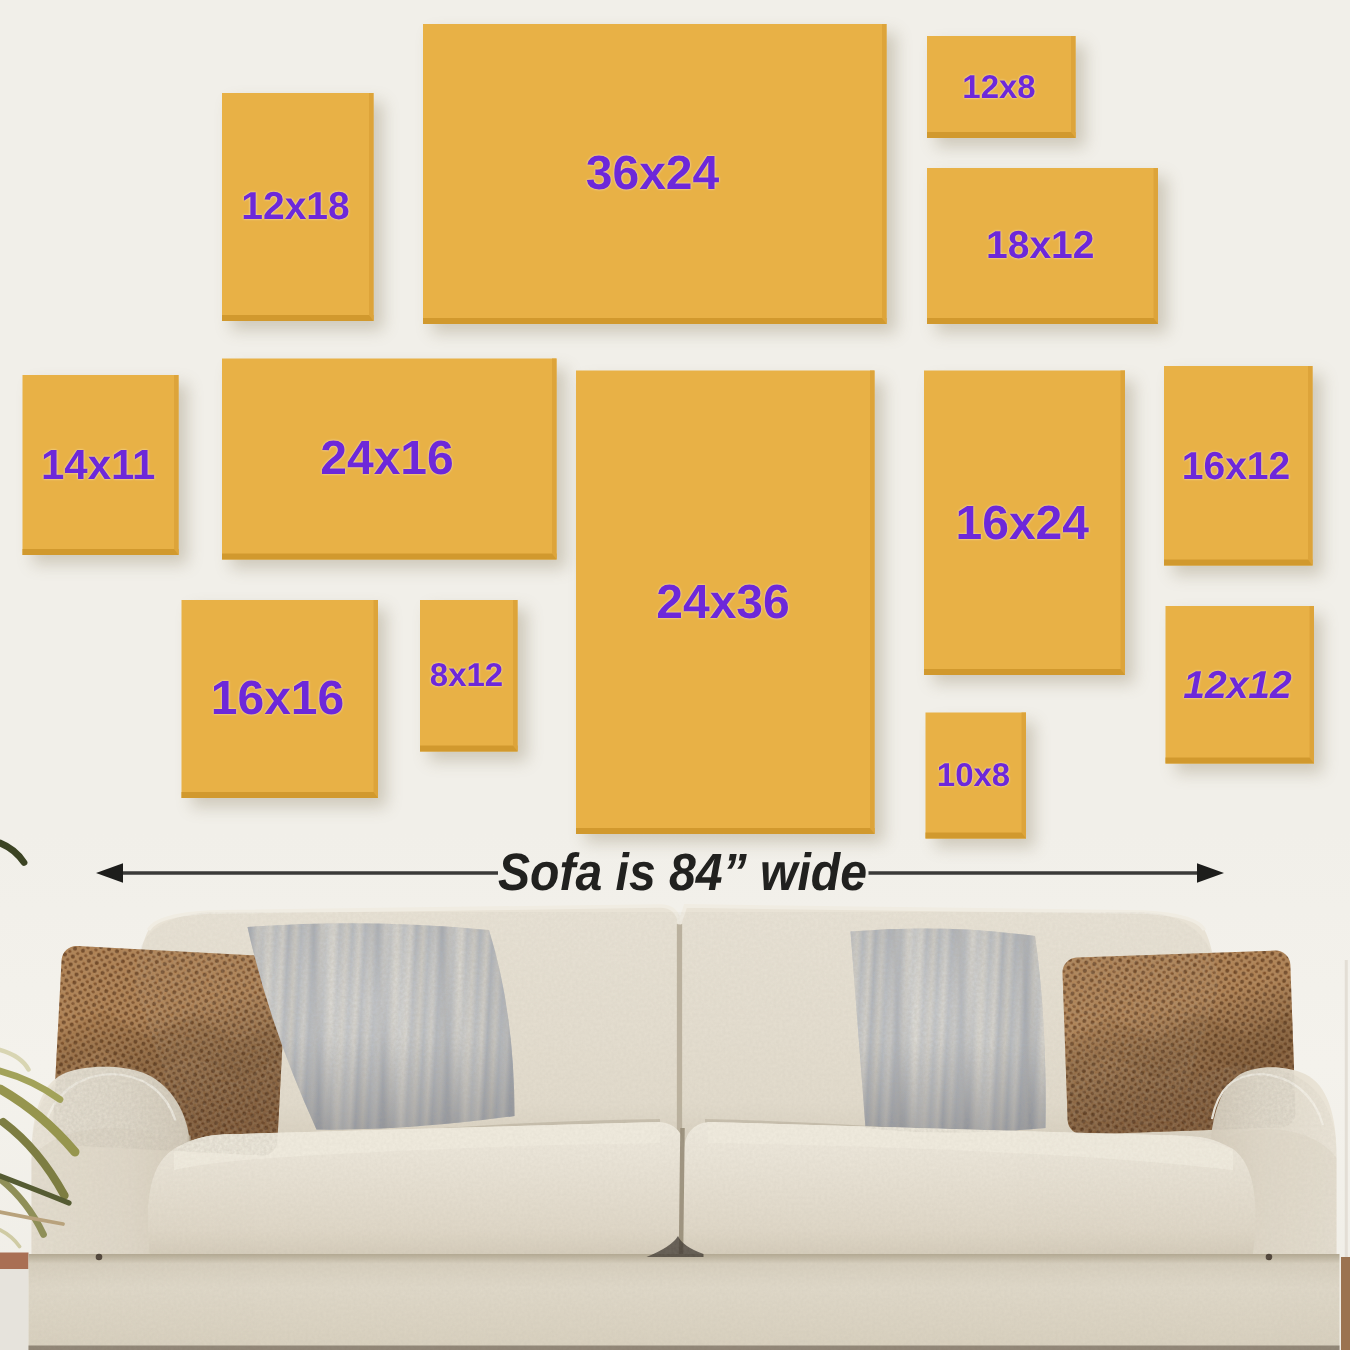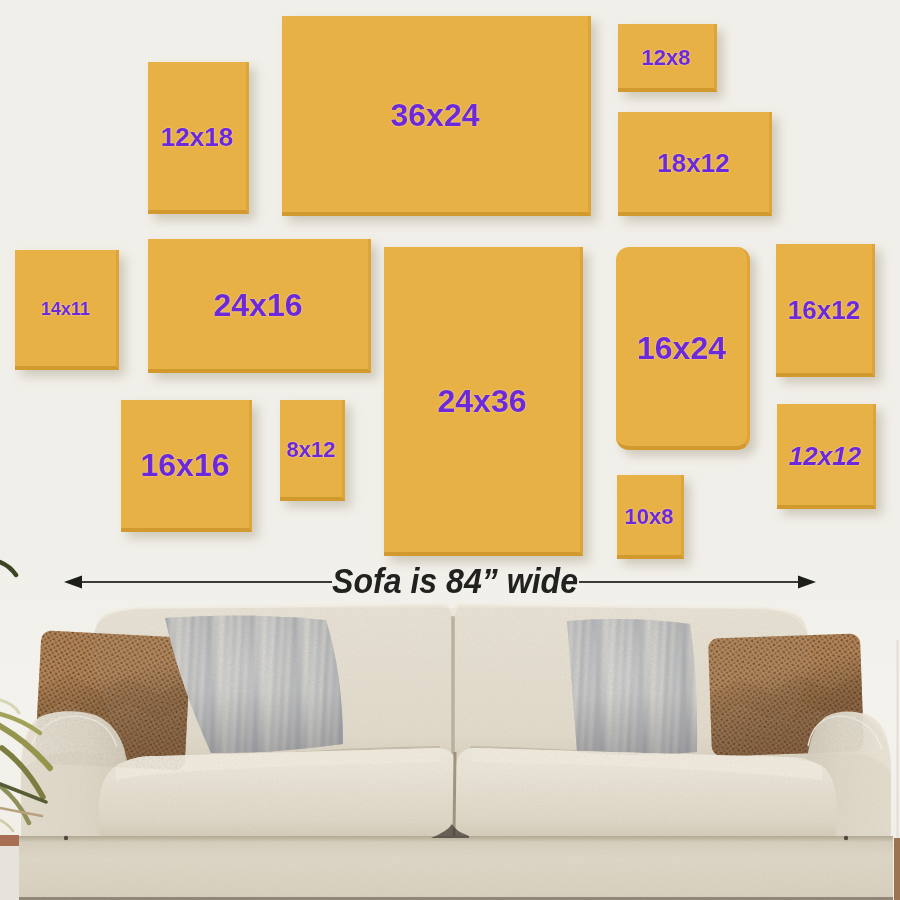--- a/index.html
+++ b/index.html
@@ -11,24 +11,24 @@
       box-shadow:6px 6px 10px rgba(120,105,70,0.28);
       color:#6d28d9;font-weight:bold;padding-top:3px;text-shadow:0 0 1.5px rgba(255,252,240,0.85);}
 </style>
 </head>
 <body>
 
   <div class="cv" style="left:148px;top:62px;width:101px;height:152px;font-size:26px;">12x18</div>
   <div class="cv" style="left:282px;top:16px;width:309px;height:200px;font-size:32px;">36x24</div>
   <div class="cv" style="left:618px;top:24px;width:99px;height:68px;font-size:22px;">12x8</div>
   <div class="cv" style="left:618px;top:112px;width:154px;height:104px;font-size:26px;">18x12</div>
-  <div class="cv" style="left:15px;top:250px;width:104px;height:120px;font-size:18px;">14x11</div>
+  <div class="cv" style="left:15px;top:250px;width:104px;height:120px;font-size:28px;">14x11</div>
   <div class="cv" style="left:148px;top:239px;width:223px;height:134px;font-size:32px;">24x16</div>
   <div class="cv" style="left:384px;top:247px;width:199px;height:309px;font-size:32px;">24x36</div>
-  <div class="cv" style="left:616px;top:247px;width:134px;height:203px;font-size:32px;border-radius:13px;">16x24</div>
+  <div class="cv" style="left:616px;top:247px;width:134px;height:203px;font-size:32px;">16x24</div>
   <div class="cv" style="left:776px;top:244px;width:99px;height:133px;font-size:26px;">16x12</div>
   <div class="cv" style="left:121px;top:400px;width:131px;height:132px;font-size:32px;">16x16</div>
   <div class="cv" style="left:280px;top:400px;width:65px;height:101px;font-size:22px;">8x12</div>
   <div class="cv" style="left:617px;top:475px;width:67px;height:84px;font-size:22px;">10x8</div>
   <div class="cv" style="left:777px;top:404px;width:99px;height:105px;font-size:26px;font-style:italic;">12x12</div>
 
   <svg id="scene" style="position:absolute;left:0;top:555px;z-index:1;" width="900" height="345" viewBox="0 555 900 345">
     <defs>
       <pattern id="bdots" width="5.5" height="5.5" patternUnits="userSpaceOnUse" patternTransform="rotate(12)">
         <rect width="5.5" height="5.5" fill="#b08050"></rect>

